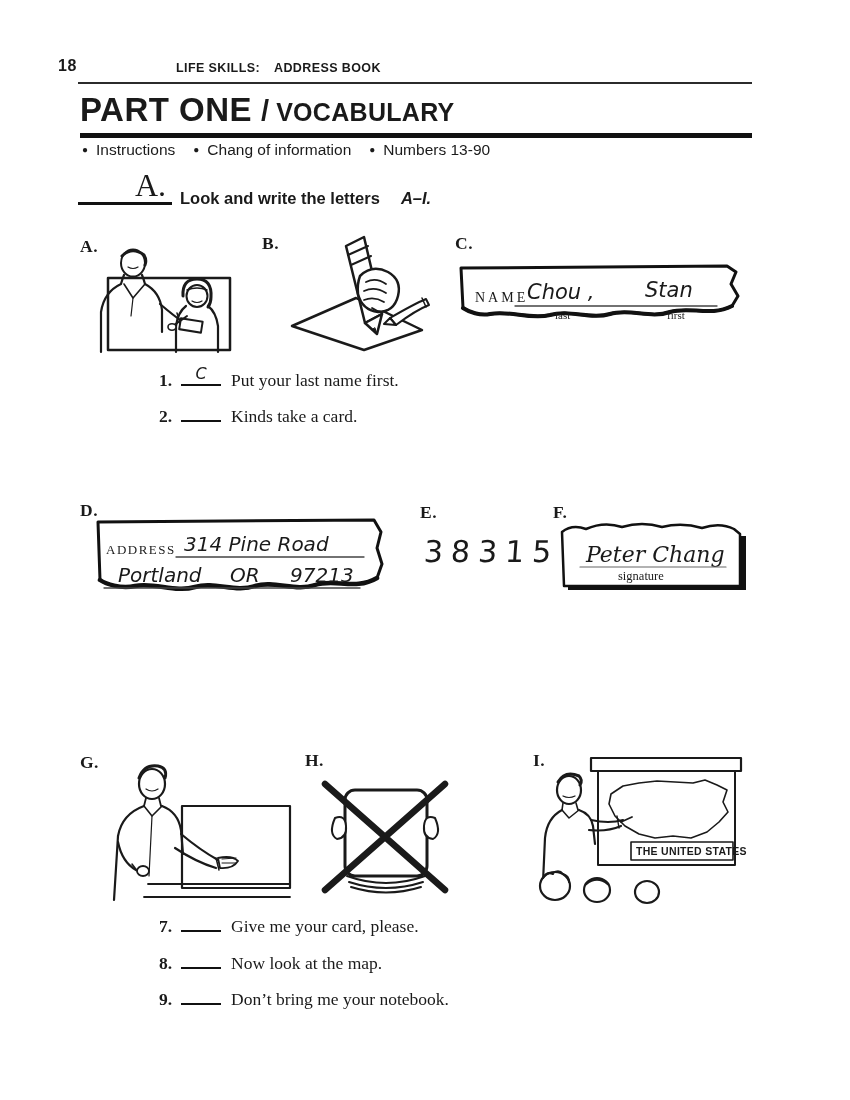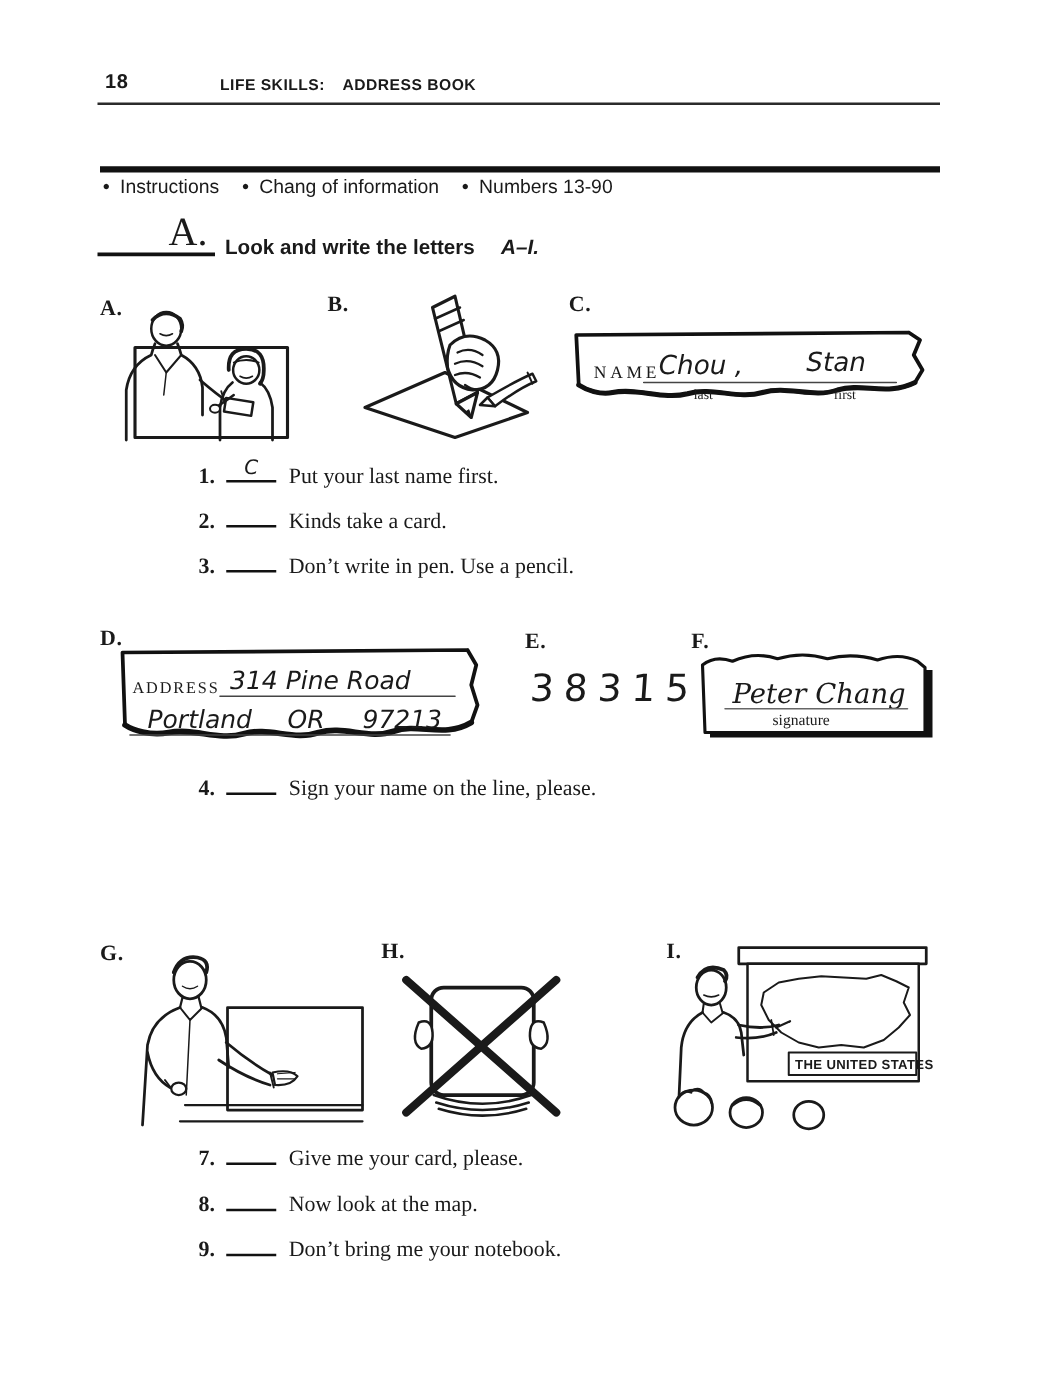--- a/index.html
+++ b/index.html
@@ -1,21 +1,21 @@
 <!DOCTYPE html>
 <html><head>
 <meta charset="utf-8">
 <style>
   html,body{margin:0;padding:0;background:#ffffff;}
   .page{position:relative;width:850px;height:1100px;background:#ffffff;color:#1a1a1a;overflow:hidden;
         font-family:"Liberation Serif",serif;}
   .abs{position:absolute;}
 
   
-  .page-num{left:84px;top:57px;font:700 16px "Liberation Sans",sans-serif;letter-spacing:.5px;}
+  .page-num{left:58px;top:57px;font:700 16px "Liberation Sans",sans-serif;letter-spacing:.5px;}
   .book-title{left:176px;top:61px;font:700 12.5px "Liberation Sans",sans-serif;letter-spacing:.4px;white-space:nowrap;}
   .book-title .sub{margin-left:14px;}
   .rule-thin{left:78px;top:82px;width:674px;height:2px;background:#2b2b2b;}
   .part-heading{left:80px;top:91px;font-family:"Liberation Sans",sans-serif;font-weight:700;white-space:nowrap;}
   .part-title{font-size:33px;letter-spacing:.5px;}
   .part-sep{font-size:29px;margin:0 7px 0 9px;}
   .part-sub{font-size:25px;letter-spacing:.3px;}
   .rule-thick{left:80px;top:133px;width:672px;height:5px;background:#111;}
   .topics{left:82px;top:141px;font:400 15.5px "Liberation Sans",sans-serif;white-space:nowrap;}
   .topics .bullet{font-size:10px;vertical-align:2px;margin-right:8px;}
@@ -47,20 +47,23 @@
 <body>
 
 <div class="page">
 
   <div class="abs page-num">18</div>
   <div class="abs book-title">
     <span>LIFE SKILLS:</span><span class="sub">ADDRESS BOOK</span>
   </div>
   <div class="abs rule-thin"></div>
 
+  <div class="abs part-heading">
+    <span class="part-title">PART ONE</span><span class="part-sep">/</span><span class="part-sub">VOCABULARY</span>
+  </div>
   <div class="abs rule-thick"></div>
 
   <div class="abs topics">
     <span class="bullet">●</span><span class="topic">Instructions</span><span class="bullet">●</span><span class="topic">Chang of information</span><span class="bullet">●</span><span class="topic">Numbers 13-90</span>
   </div>
 
   <div class="abs section-blank">
     <span class="section-label">A.</span>
   </div>
   <div class="abs section-instruction">
@@ -120,23 +123,20 @@
     <text class="svg-serif" x="100" y="57" font-size="11" fill="#1a1a1a" stroke="none">last</text>
     <text class="svg-serif" x="212" y="57" font-size="11" fill="#1a1a1a" stroke="none">first</text>
   </svg>
 
   <div class="abs item-row" style="left:146px;top:370px">
     <span class="item-number">1.</span><span class="answer-blank"><span class="answer-value">C</span></span><span>Put your last name first.</span>
   </div>
   <div class="abs item-row" style="left:146px;top:406px">
     <span class="item-number">2.</span><span class="answer-blank"><span class="answer-value"></span></span><span>Kinds take a card.</span>
   </div>
-  <div class="abs item-row" style="left:146px;top:442px">
-    <span class="item-number">3.</span><span class="answer-blank"><span class="answer-value"></span></span><span>Don’t write in pen. Use a pencil.</span>
-  </div>
 
   <div class="abs pic-label" style="left:80px;top:500px">D.</div>
   <div class="abs pic-label" style="left:420px;top:502px">E.</div>
   <div class="abs pic-label" style="left:553px;top:502px">F.</div>
 
   <svg class="abs" style="left:90px;top:514px" width="300" height="92" viewBox="0 0 300 92" fill="none" stroke="#111" stroke-linecap="round" stroke-linejoin="round">
     <path d="M8,8 L284,6 L291,18 L287,34 L292,50 L287,64
              C265,77 245,64 225,71 C205,78 185,66 165,72
              C145,79 125,67 105,73 C85,79 65,68 45,72
              C30,75 16,70 10,66 Z" fill="#fff" stroke-width="3"></path>
@@ -153,23 +153,20 @@
   <div class="abs zip-number">38315</div>
 
   <svg class="abs" style="left:556px;top:516px" width="196" height="82" viewBox="0 0 196 82" fill="none" stroke="#111" stroke-linecap="round" stroke-linejoin="round">
     <path d="M12,20 L190,20 L190,74 L12,74 Z" fill="#111" stroke="none"></path>
     <path d="M6,16 Q16,8 30,13 Q48,5 66,11 Q86,5 106,11 Q126,6 146,12 Q164,6 178,13 L184,18 L184,70 L8,70 Z" fill="#fff" stroke-width="2.5"></path>
     <text class="svg-sig" x="30" y="46" font-size="22" fill="#1a1a1a" stroke="none">Peter Chang</text>
     <path d="M24,51 L170,51" stroke="#666" stroke-width="1.2"></path>
     <text class="svg-serif" x="62" y="64" font-size="12.5" fill="#1a1a1a" stroke="none">signature</text>
   </svg>
 
-  <div class="abs item-row" style="left:146px;top:620px">
-    <span class="item-number">4.</span><span class="answer-blank"><span class="answer-value"></span></span><span>Sign your name on the line, please.</span>
-  </div>
 
   <div class="abs pic-label" style="left:80px;top:752px">G.</div>
   <div class="abs pic-label" style="left:305px;top:750px">H.</div>
   <div class="abs pic-label" style="left:533px;top:750px">I.</div>
 
   <svg class="abs" style="left:86px;top:758px" width="210" height="145" viewBox="0 0 210 145" fill="none" stroke="#1a1a1a" stroke-linecap="round" stroke-linejoin="round">
     <rect x="96" y="48" width="108" height="82" fill="#fff" stroke-width="2.2"></rect>
     <ellipse cx="66" cy="26" rx="13" ry="15" fill="#fff" stroke-width="2.2"></ellipse>
     <path d="M53,20 Q58,6 72,8 Q82,10 79,20" stroke-width="3"></path>
     <path d="M60,31 Q66,35 72,31" stroke-width="1.2"></path>

